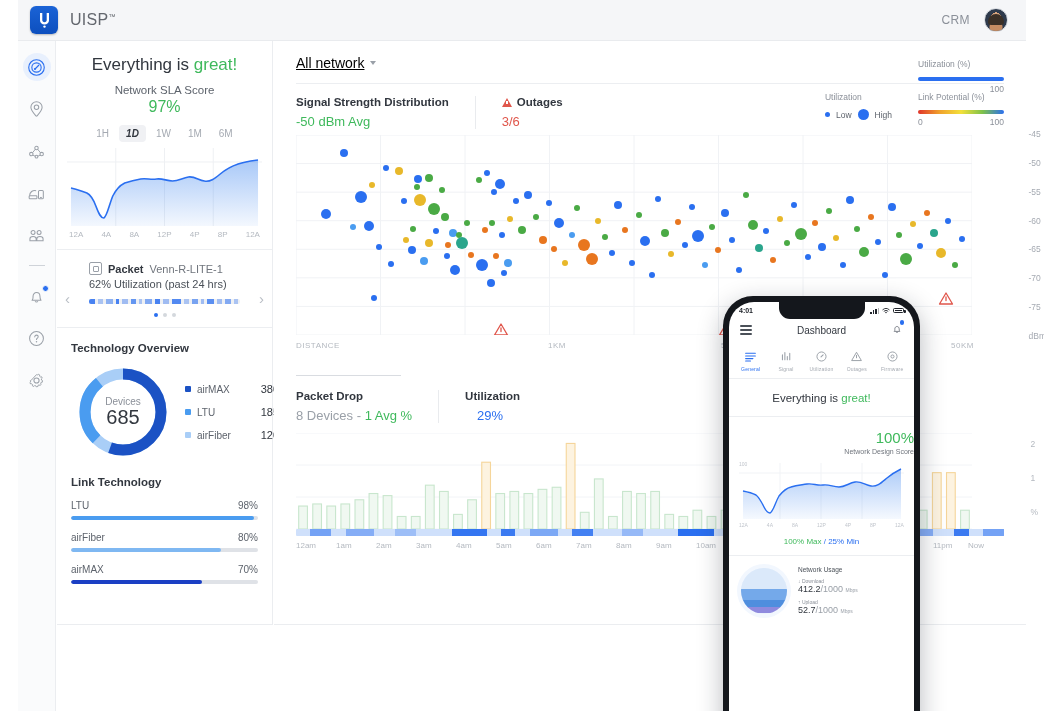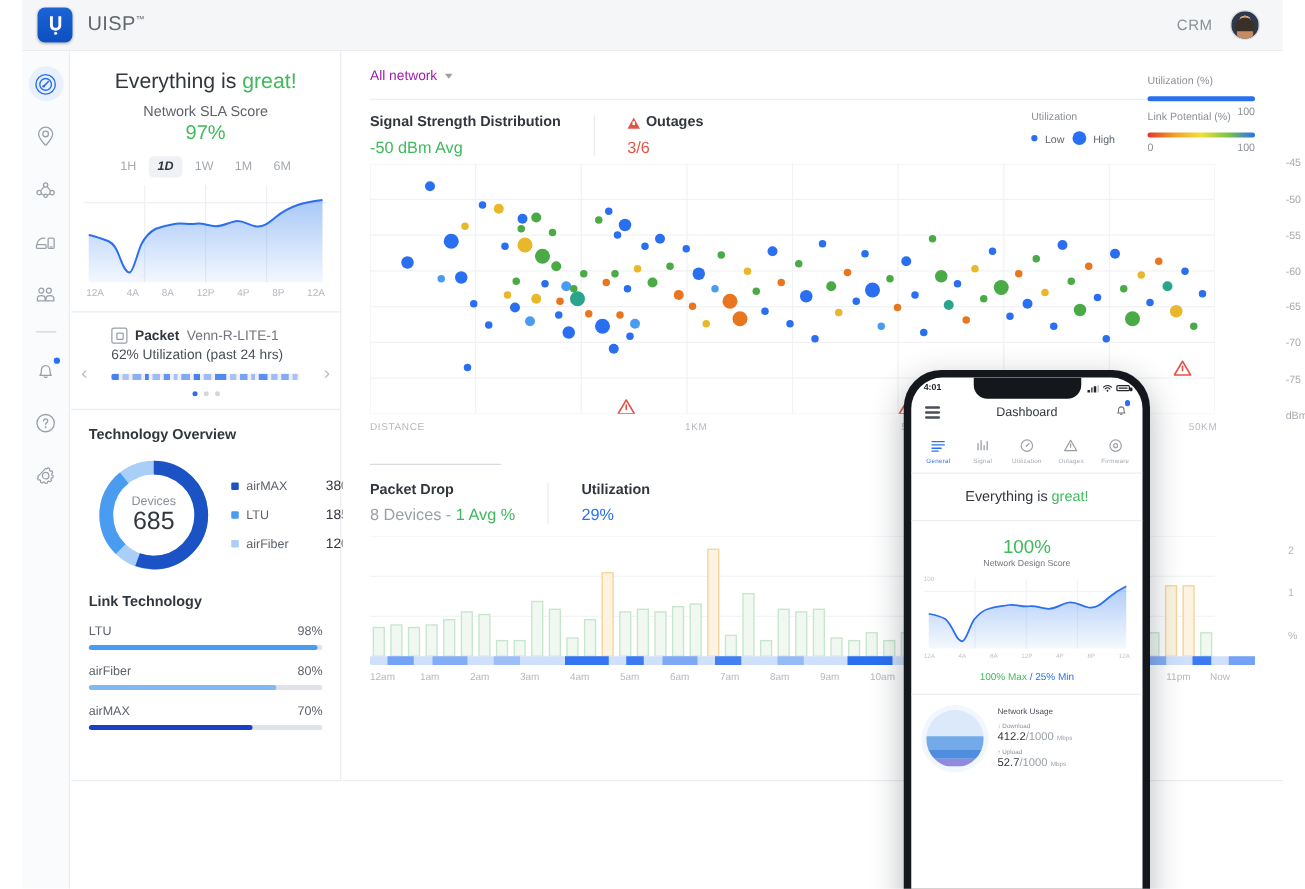--- a/index.html
+++ b/index.html
@@ -117,30 +117,30 @@
   .lp-block { padding: 10px 14px 14px; }
   .lp-row { margin-top:12px; }
   .lp-head { display:flex; font-size:10px; color:#5d636c; }
   .lp-head .pct { margin-left:auto; color:#5d636c; }
   .lp-track { margin-top:5px; height:4px; border-radius:2px; background:#dfe2e7; overflow:hidden; }
   .lp-fill { height:4px; border-radius:2px; }
 
   
   .main { position:absolute; left:274px; top:41px; width:752px; height:584px; background:#fff;
           border-bottom:1px solid #ebedf0; }
-  .netsel { padding: 14px 0 0 22px; font-size:11px; color:#a21caf; display:flex; align-items:center; gap:6px; cursor:pointer;}
+  .netsel { padding: 14px 0 0 22px; font-size:14px; color:#000000; display:flex; align-items:center; gap:6px; cursor:pointer;text-decoration:underline;}
   .caret { border-left:3.5px solid transparent; border-right:3.5px solid transparent; border-top:4px solid #9aa0a8; }
   .hr { height:1px; background:#eceef1; margin: 12px 22px 0 22px; }
 
   .kpi-row { display:flex; align-items:flex-start; padding: 12px 22px 0; position:relative; }
   .kpi { padding-right:26px; }
   .kpi + .kpi { padding-left:26px; border-left:1px solid #e9ebee; }
   .kpi-t { font-size:11.5px; color:#32373f; font-weight:bold; display:flex; align-items:center; gap:5px;}
   .kpi-v { font-size:13px; margin-top:6px; }
-  .green { color:#3fb95c; } .red { color:#e0564b; } .blue { color:#2a6ff0; } .grey { color:#9aa0a8; }
+  .green { color:#3fb95c; } .red { color:#e0564b; } .blue { color:#2a6ff0;margin-left:12px; } .grey { color:#9aa0a8; }
   .warn-tri { width:0;height:0;border-left:5px solid transparent;border-right:5px solid transparent;
               border-bottom:9px solid #e0564b; position:relative; }
   .warn-tri::after{ content:""; position:absolute; left:-1px; top:3px; width:2px; height:3px; background:#fff; }
 
   .legend-top { position:absolute; right:22px; top:8px; display:flex; gap:26px; }
   .lt-col .lt-title { font-size:8.5px; color:#8b9099; }
   .lt-dots { display:flex; align-items:center; gap:6px; margin-top:7px; }
   .lt-dots .d1 { width:5px;height:5px;border-radius:50%;background:#2a6ff0; }
   .lt-dots .d2 { width:11px;height:11px;border-radius:50%;background:#2a6ff0; }
   .lt-dots span { font-size:8.5px; color:#5d636c; }
@@ -194,21 +194,21 @@
   .bell-wrap { margin-left:auto; position:relative; }
   .bell-dot { position:absolute; right:-1px; top:-1px; width:4.5px;height:4.5px;border-radius:50%;background:#2a6ff0; }
 
   .p-tabs { display:flex; justify-content:space-around; padding: 3px 4px 6px; border-bottom:1px solid #eceef1; }
   .p-tab { display:flex; flex-direction:column; align-items:center; gap:3px; width:34px; cursor:pointer;}
   .p-tab span { font-size:5px; color:#a5aab2; letter-spacing:.2px; }
   .p-tab.active span { color:#2a6ff0; }
 
   .p-hero { text-align:center; font-size:11.5px; color:#32373f; padding: 13px 0 12px; border-bottom:1px solid #eceef1; }
   .p-hero .green { color:#3fb95c; }
-  .p-score { text-align:center; padding-top:12px; }
+  .p-score { text-align:right; padding-top:12px; }
   .p-score .n { font-size:15px; color:#3fb95c; }
   .p-score .t { font-size:7px; color:#70757d; margin-top:2px; }
   .p-chart { margin: 8px 10px 0; position:relative; }
   .p-chart svg { display:block; }
   .p-chart .y100 { position:absolute; left:0; top:-2px; font-size:5px; color:#c0c5cc; }
   .p-chart-axis { display:flex; justify-content:space-between; margin: 3px 10px 0; }
   .p-chart-axis span { font-size:5px; color:#c0c5cc; }
   .p-minmax { text-align:center; font-size:8px; margin-top:9px; padding-bottom:9px; border-bottom:1px solid #eceef1; }
   .p-minmax .g { color:#3fb95c; } .p-minmax .b { color:#2a6ff0; }
 

